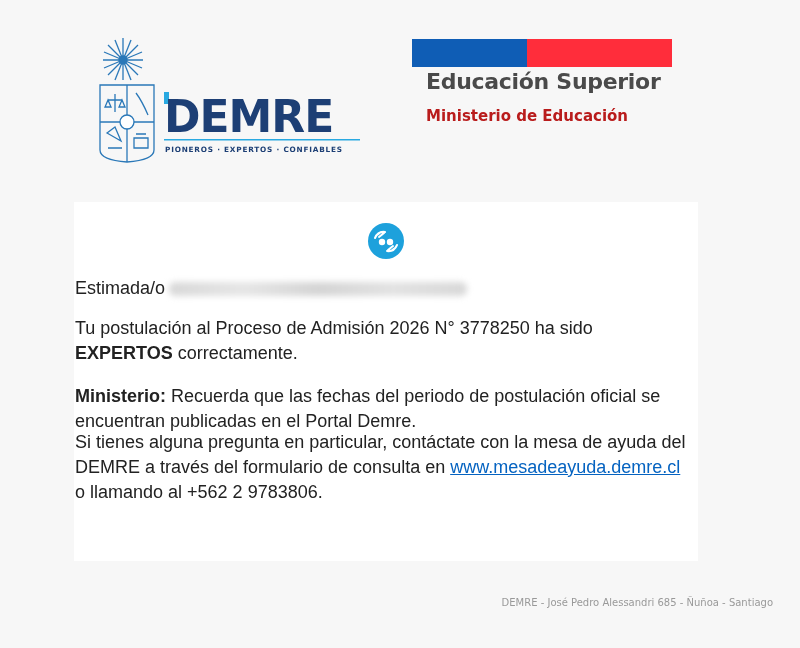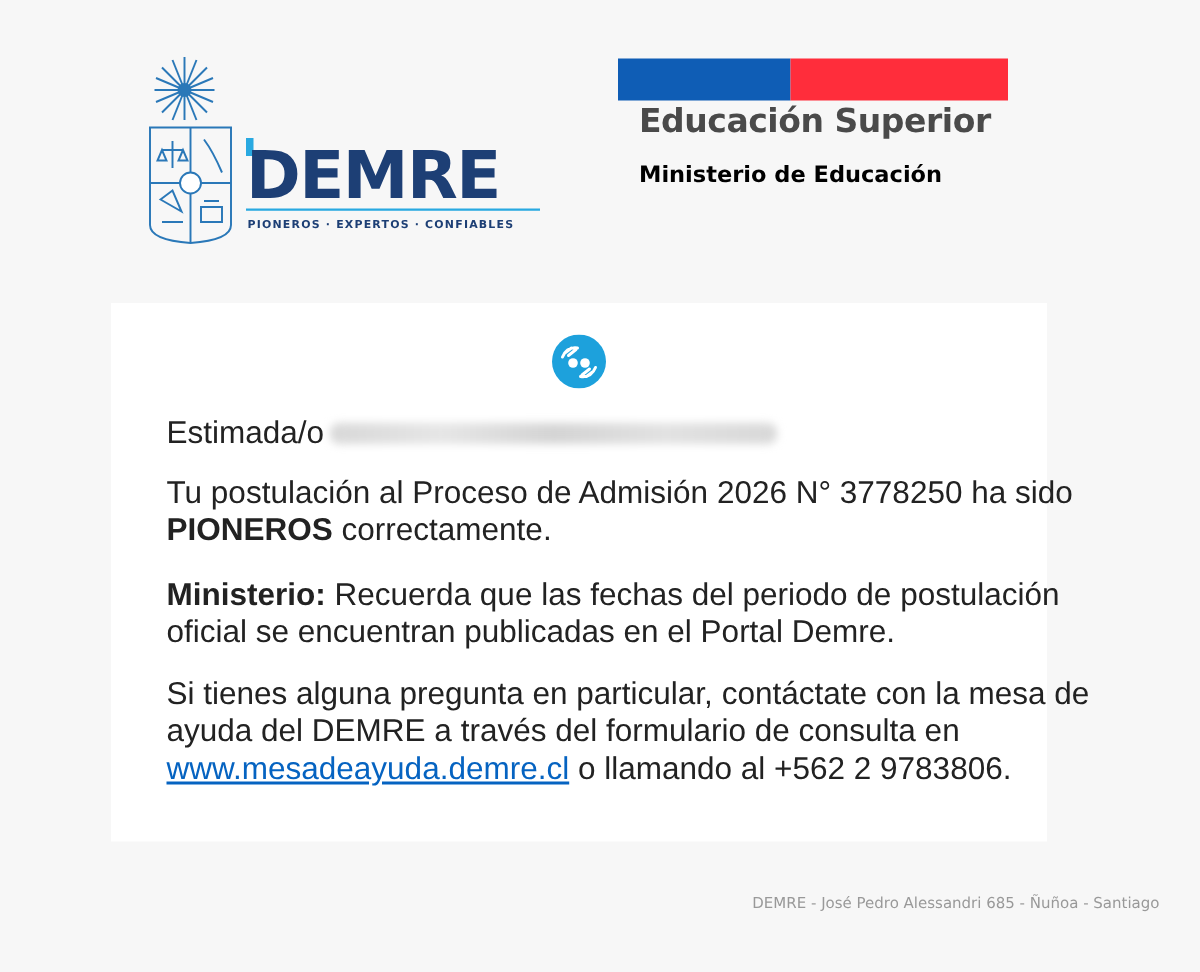--- a/index.html
+++ b/index.html
@@ -5,29 +5,29 @@
   html, body { margin:0; padding:0; }
   body { width:800px; height:648px; background:#f7f7f7; font-family:"Liberation Sans", Arial, sans-serif; position:relative; overflow:hidden; }
   .header { position:absolute; left:0; top:0; width:716px; height:200px; }
   .demre-logo { position:absolute; left:98px; top:38px; width:266px; height:126px; }
   .gov-logo { position:absolute; left:412px; top:39px; width:262px; height:140px; }
   .flag { display:flex; height:28px; width:260px; }
   .flag .blue { width:115px; background:#0f5db5; }
   .flag .red { flex:1; background:#ff2d3b; }
   .gov-line1, .gov-line2 { font-family:"DejaVu Sans", sans-serif; font-weight:bold; color:#4a4a4a; font-size:22px; line-height:30px; margin-left:14px; letter-spacing:-0.3px; }
   .gov-line1 { margin-top:11px; }
-  .gov-line3 { font-family:"DejaVu Sans", sans-serif; font-weight:bold; color:#000000; font-size:15px; margin-left:14px; margin-top:10px; }
+  .gov-line3 { font-family:"DejaVu Sans", sans-serif; font-weight:bold; color:#b91c1c; font-size:15px; margin-left:14px; margin-top:10px; }
   .card { position:absolute; left:74px; top:202px; width:624px; height:359px; background:#ffffff; }
   .a11y-icon { position:absolute; left:368px; top:223px; width:36px; height:36px; }
-  .text { position:absolute; left:75px; width:620px; font-size:21px; color:#222; line-height:25px;margin-left:36px; }
+  .text { position:absolute; left:75px; width:620px; font-size:18px; color:#222; line-height:25px; }
   .greeting { top:276px; }
   .blurred { display:inline-block; width:298px; height:14px; vertical-align:middle; background:linear-gradient(90deg,#d8d8d8,#e6e6e6,#d4d4d4,#e2e2e2,#d8d8d8); filter:blur(3px); border-radius:6px; margin-left:4px; }
   .p1 { top:316px; }
   .p2 { top:384px; }
-  .p3 { top:450px; }
+  .p3 { top:430px; }
   .link { color:#0563c1; text-decoration:underline; cursor:pointer; }
   .footer { position:absolute; left:0; top:597px; width:773px; text-align:right; font-size:10px; color:#999; font-family:"DejaVu Sans", sans-serif; }
 </style>
 </head>
 <body>
 
 <div class="header">
   <svg class="demre-logo" viewBox="0 0 266 126">
 
     <g stroke="#2a78b8" stroke-width="1.3" fill="none">
@@ -77,21 +77,21 @@
   <circle cx="22" cy="19" r="3.2" fill="#fff"></circle>
   <path d="M7 15 q3 -7 10 -6 M9 12 l4 -3 M11 14 l5 -4" stroke="#fff" stroke-width="2" fill="none" stroke-linecap="round"></path>
   <path d="M29 22 q-3 7 -10 6 M27 25 l-4 3 M25 23 l-5 4" stroke="#fff" stroke-width="2" fill="none" stroke-linecap="round"></path>
 </svg>
 
 <div class="text greeting">
   <span>Estimada/o</span><span class="blurred"></span>
 </div>
 
 <div class="text p1">
-  <span>Tu postulación al Proceso de Admisión 2026 N° 3778250 ha sido </span><b>PIONEROS</b><span> correctamente.</span>
+  <span>Tu postulación al Proceso de Admisión 2026 N° 3778250 ha sido </span><b>EXPERTOS</b><span> correctamente.</span>
 </div>
 
 <div class="text p2">
   <b>Ministerio:</b><span> Recuerda que las fechas del periodo de postulación oficial se encuentran publicadas en el Portal Demre.</span>
 </div>
 
 <div class="text p3">
   <span>Si tienes alguna pregunta en particular, contáctate con la mesa de ayuda del DEMRE a través del formulario de consulta en </span><a class="link">www.mesadeayuda.demre.cl</a><span> o llamando al +562 2 9783806.</span>
 </div>
 

